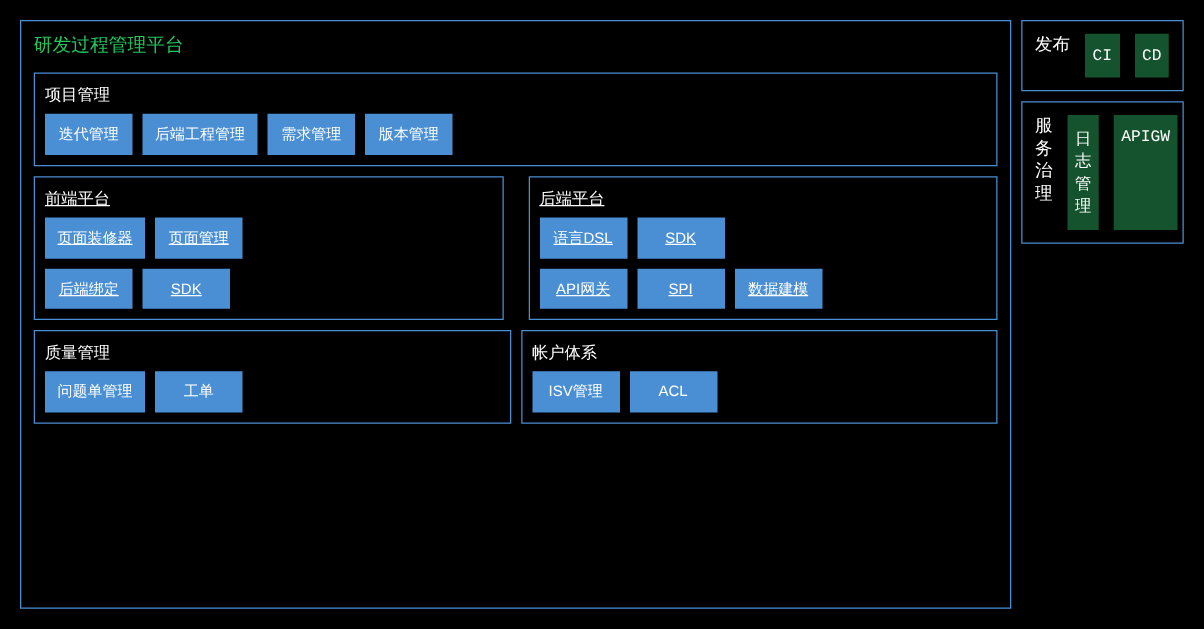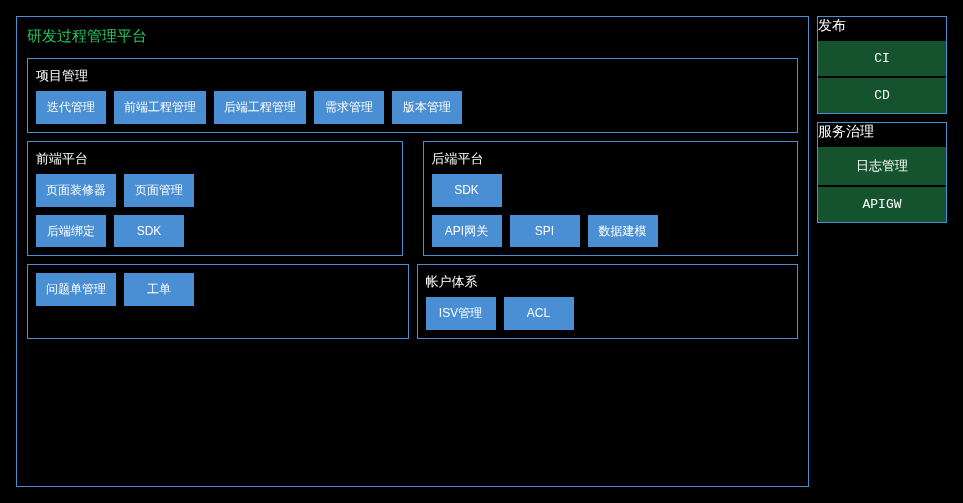--- a/index.html
+++ b/index.html
@@ -68,61 +68,61 @@
       padding: 8px;
     }
     .right-panel {
       width: 130px;
       display: flex;
       flex-direction: column;
       gap: 8px;
     }
     .right-section {
       border: 1.5px solid #4a8fd4;
-      padding: 0;
+      padding: 10px;
       display: flex;
-      flex-direction: column;
-      gap: 2px;
+      flex-direction: row;
+      gap: 12px;
     }
     .right-section-title {
       font-size: 14px;
       color: #fff;
       margin-bottom: 4px;
     }
     .right-item {
       background: #14532d;
       color: #fff;
       font-size: 13px;
       text-align: center;
       padding: 10px 6px;
       font-family: Liberation Mono, monospace;
     }
     .middle-row {
       display: flex;
       gap: 20px;
+      text-decoration: underline;
     }
     .middle-section {
       flex: 1;
       border: 1.5px solid #4a8fd4;
       padding: 8px;
     }
   </style>
 </head>
 <body>
 
 <div class="main-container">
 
   <div class="left-panel">
     <div class="panel-title">研发过程管理平台</div>
 
     <div class="section">
       <div class="section-title">项目管理</div>
       <div class="items-row">
         <div class="item-box">迭代管理</div>
-        <div class="item-box">前端工程管理</div>
         <div class="item-box">后端工程管理</div>
         <div class="item-box">需求管理</div>
         <div class="item-box">版本管理</div>
       </div>
     </div>
 
     <div class="middle-row">
 
       <div class="middle-section">
         <div class="section-title">前端平台</div>
@@ -132,33 +132,35 @@
         </div>
         <div class="items-row">
           <div class="item-box">后端绑定</div>
           <div class="item-box">SDK</div>
         </div>
       </div>
 
       <div class="middle-section">
         <div class="section-title">后端平台</div>
         <div class="items-row" style="margin-bottom:8px;">
+          <div class="item-box">语言DSL</div>
           <div class="item-box">SDK</div>
         </div>
         <div class="items-row">
           <div class="item-box">API网关</div>
           <div class="item-box">SPI</div>
           <div class="item-box">数据建模</div>
         </div>
       </div>
     </div>
 
     <div class="bottom-row">
 
       <div class="bottom-section">
+        <div class="section-title">质量管理</div>
         <div class="items-row">
           <div class="item-box">问题单管理</div>
           <div class="item-box">工单</div>
         </div>
       </div>
 
       <div class="bottom-section">
         <div class="section-title">帐户体系</div>
         <div class="items-row">
           <div class="item-box">ISV管理</div>

